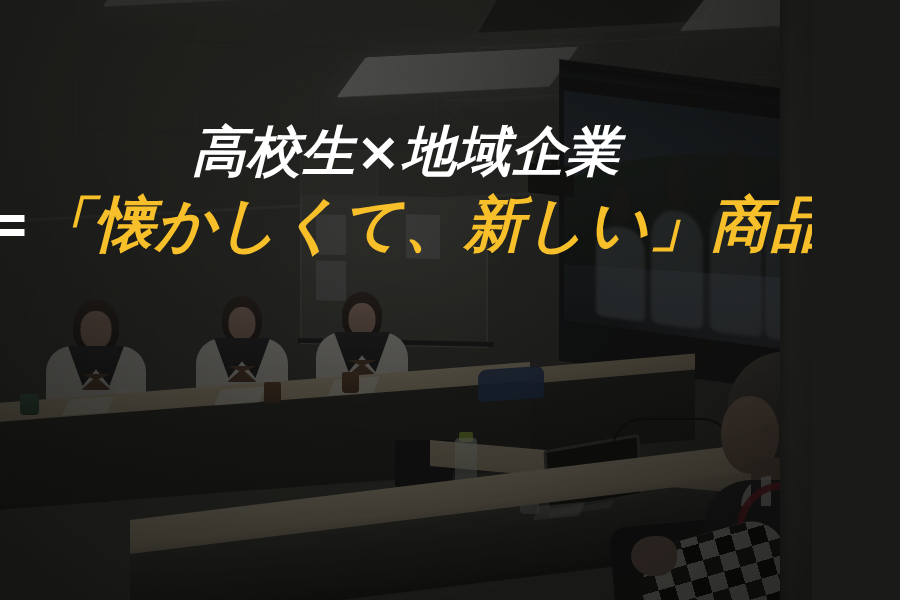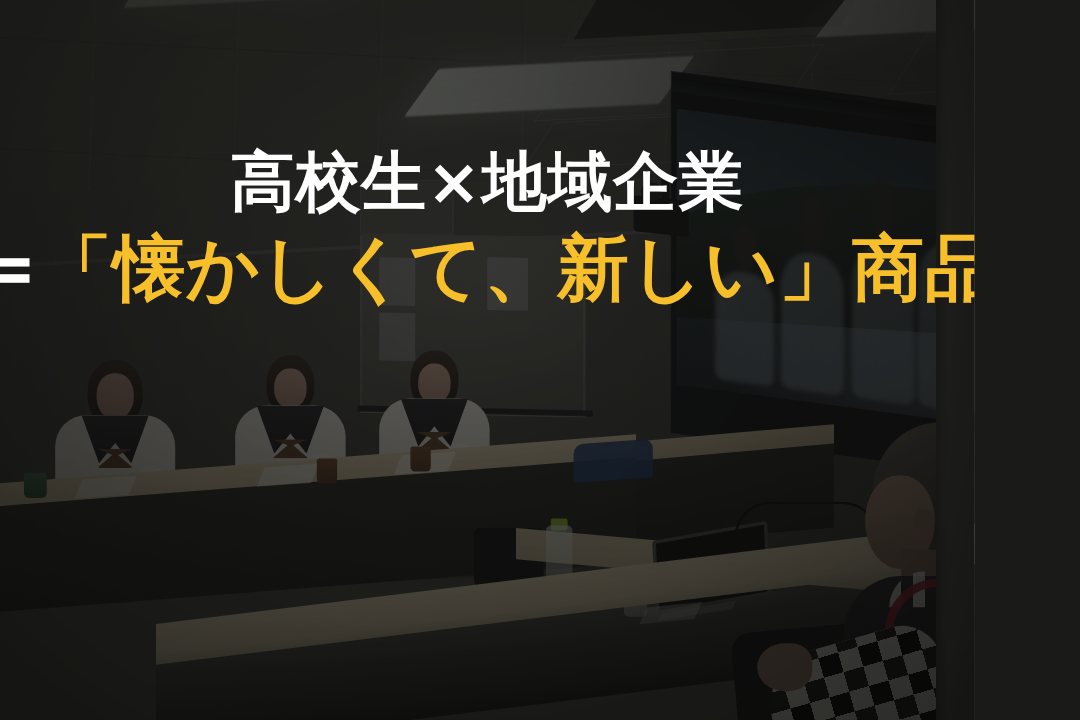--- a/index.html
+++ b/index.html
@@ -2,21 +2,21 @@
 <html><head>
 <meta charset="utf-8">
 <style>
   * { margin:0; padding:0; box-sizing:border-box; }
   html, body {
     width:900px; height:600px; overflow:hidden;
     background:#1a1a19;
     font-family:"Liberation Sans", sans-serif;
   }
 
-  #stage { position:relative; width:812px; height:600px; overflow:hidden; }
+  #stage { position:relative; width:812px; height:600px; overflow:hidden;font-style:italic; }
 
   
   .photo { position:absolute; inset:0; overflow:hidden; background:#474743; }
 
   
   .ceiling {
     position:absolute; left:-40px; top:-20px; width:990px; height:235px;
     background:linear-gradient(170deg,#55554f 0%, #4c4c47 45%, #414140 100%);
     transform:skewY(-3.2deg); transform-origin:left top;
   }

